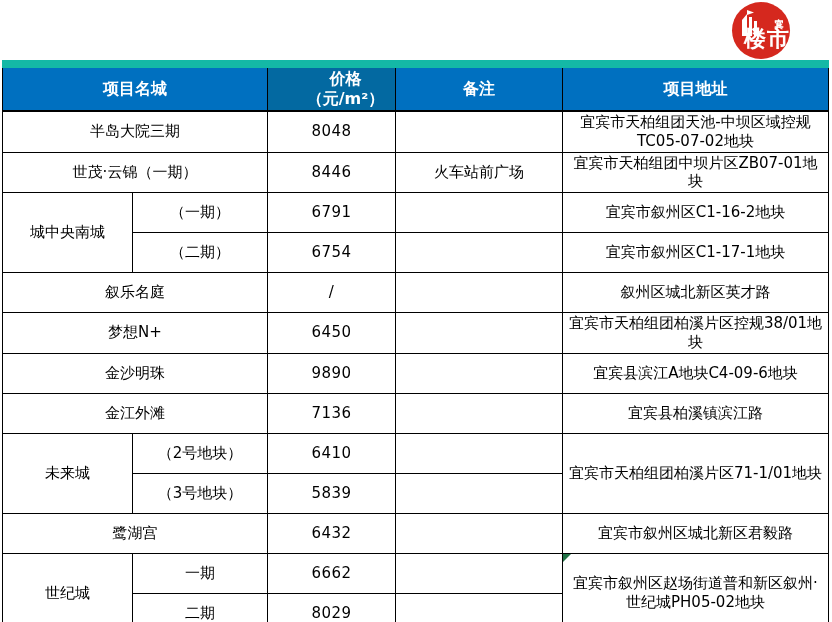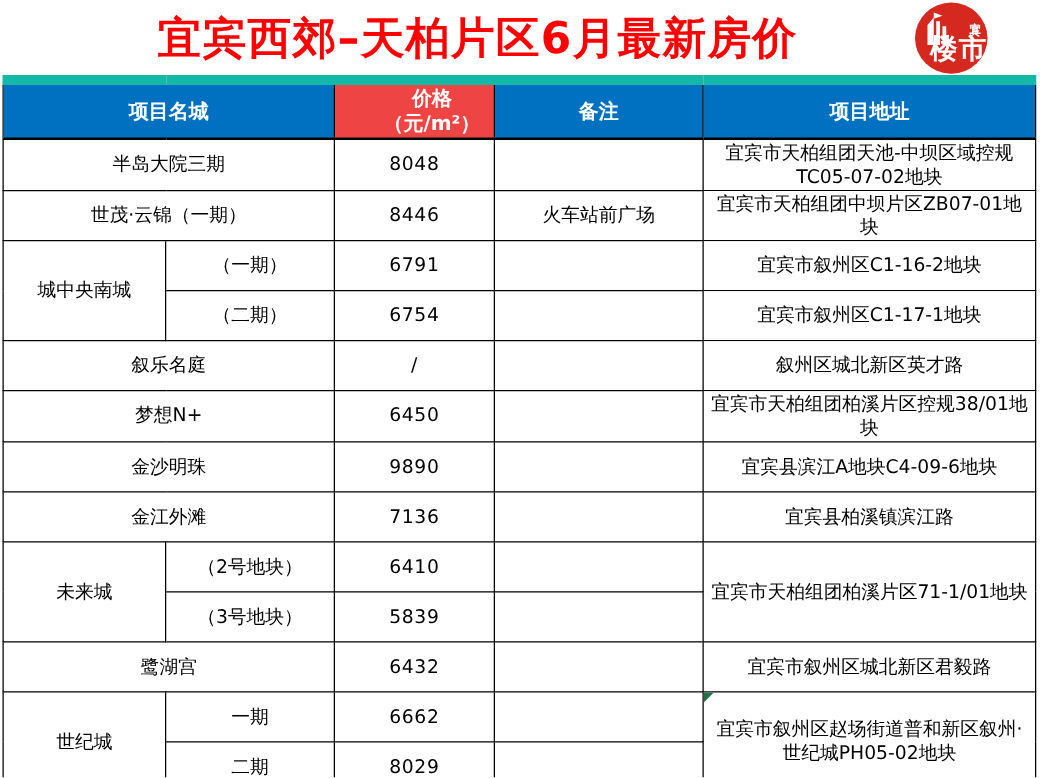--- a/index.html
+++ b/index.html
@@ -22,35 +22,32 @@
                  font-size:22px; font-weight:bold; letter-spacing:1px; }
 
   
   table { position:absolute; left:2px; top:60px; width:826px; border-collapse:collapse; table-layout:fixed;
           background:#fff; }
   th, td { border:1.5px solid #000; text-align:center; vertical-align:middle;
            font-size:15px; color:#000; padding:1px 4px; line-height:1.25; overflow:hidden; }
   thead th { height:37px; color:#fff; font-weight:bold; font-size:16px;
              border-top:8px solid #14b8a6; border-bottom:2px solid #000; }
   thead th.blue { background:#0070C0; }
-  thead th.red  { background:#ef4444;padding-left:32px; }
+  thead th.red  { background:#0369a1;padding-left:32px; }
   tbody td { height:40px; background:#fff; }
   td.price { letter-spacing:0.5px; }
   td.addr  { position:relative;margin-top:32px; }
   .flag { position:absolute; top:0; left:0; width:0; height:0;
           border-top:8px solid #217346; border-right:8px solid transparent; }
 </style>
 </head>
 <body>
 
 <div id="stage">
 
-  <div class="title-band">
-    <div class="page-title">宜宾西郊–天柏片区6月最新房价</div>
-  </div>
 
   <div class="logo">
     <svg width="26" height="30" viewBox="0 0 26 30">
       <path d="M3 28 V12 L8 6 V28 Z" fill="#ffffff"></path>
       <path d="M10 28 V9 H13 V28 Z" fill="#ffffff"></path>
       <path d="M15 28 V13 H18 V28 Z" fill="#ffffff"></path>
       <path d="M8 2 L15 4.5 L8 7 Z" fill="#ffffff"></path>
     </svg>
     <div class="logo-city">宜宾</div>
     <div class="logo-market">楼市</div>

